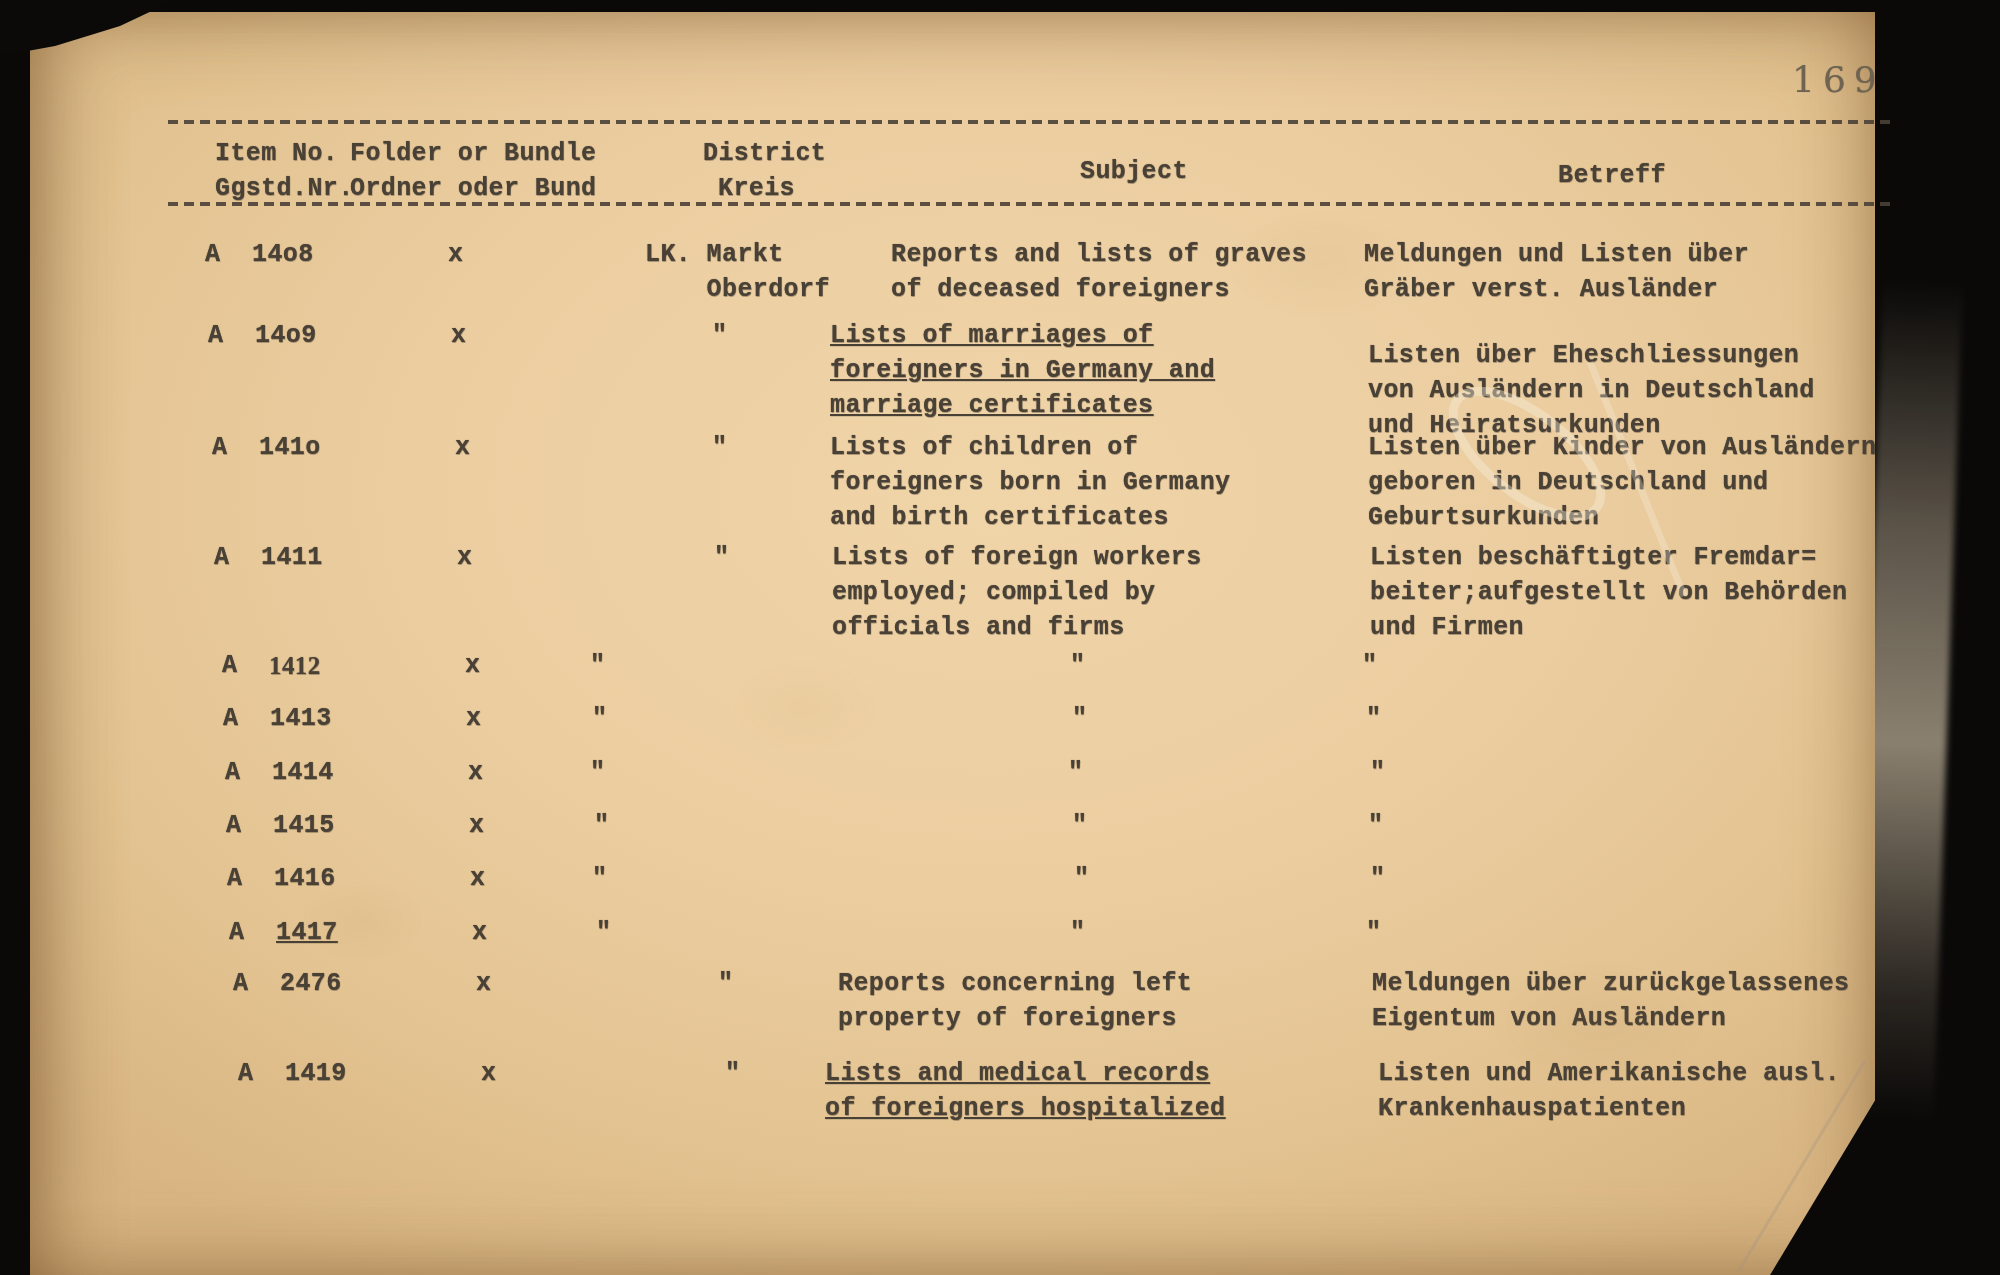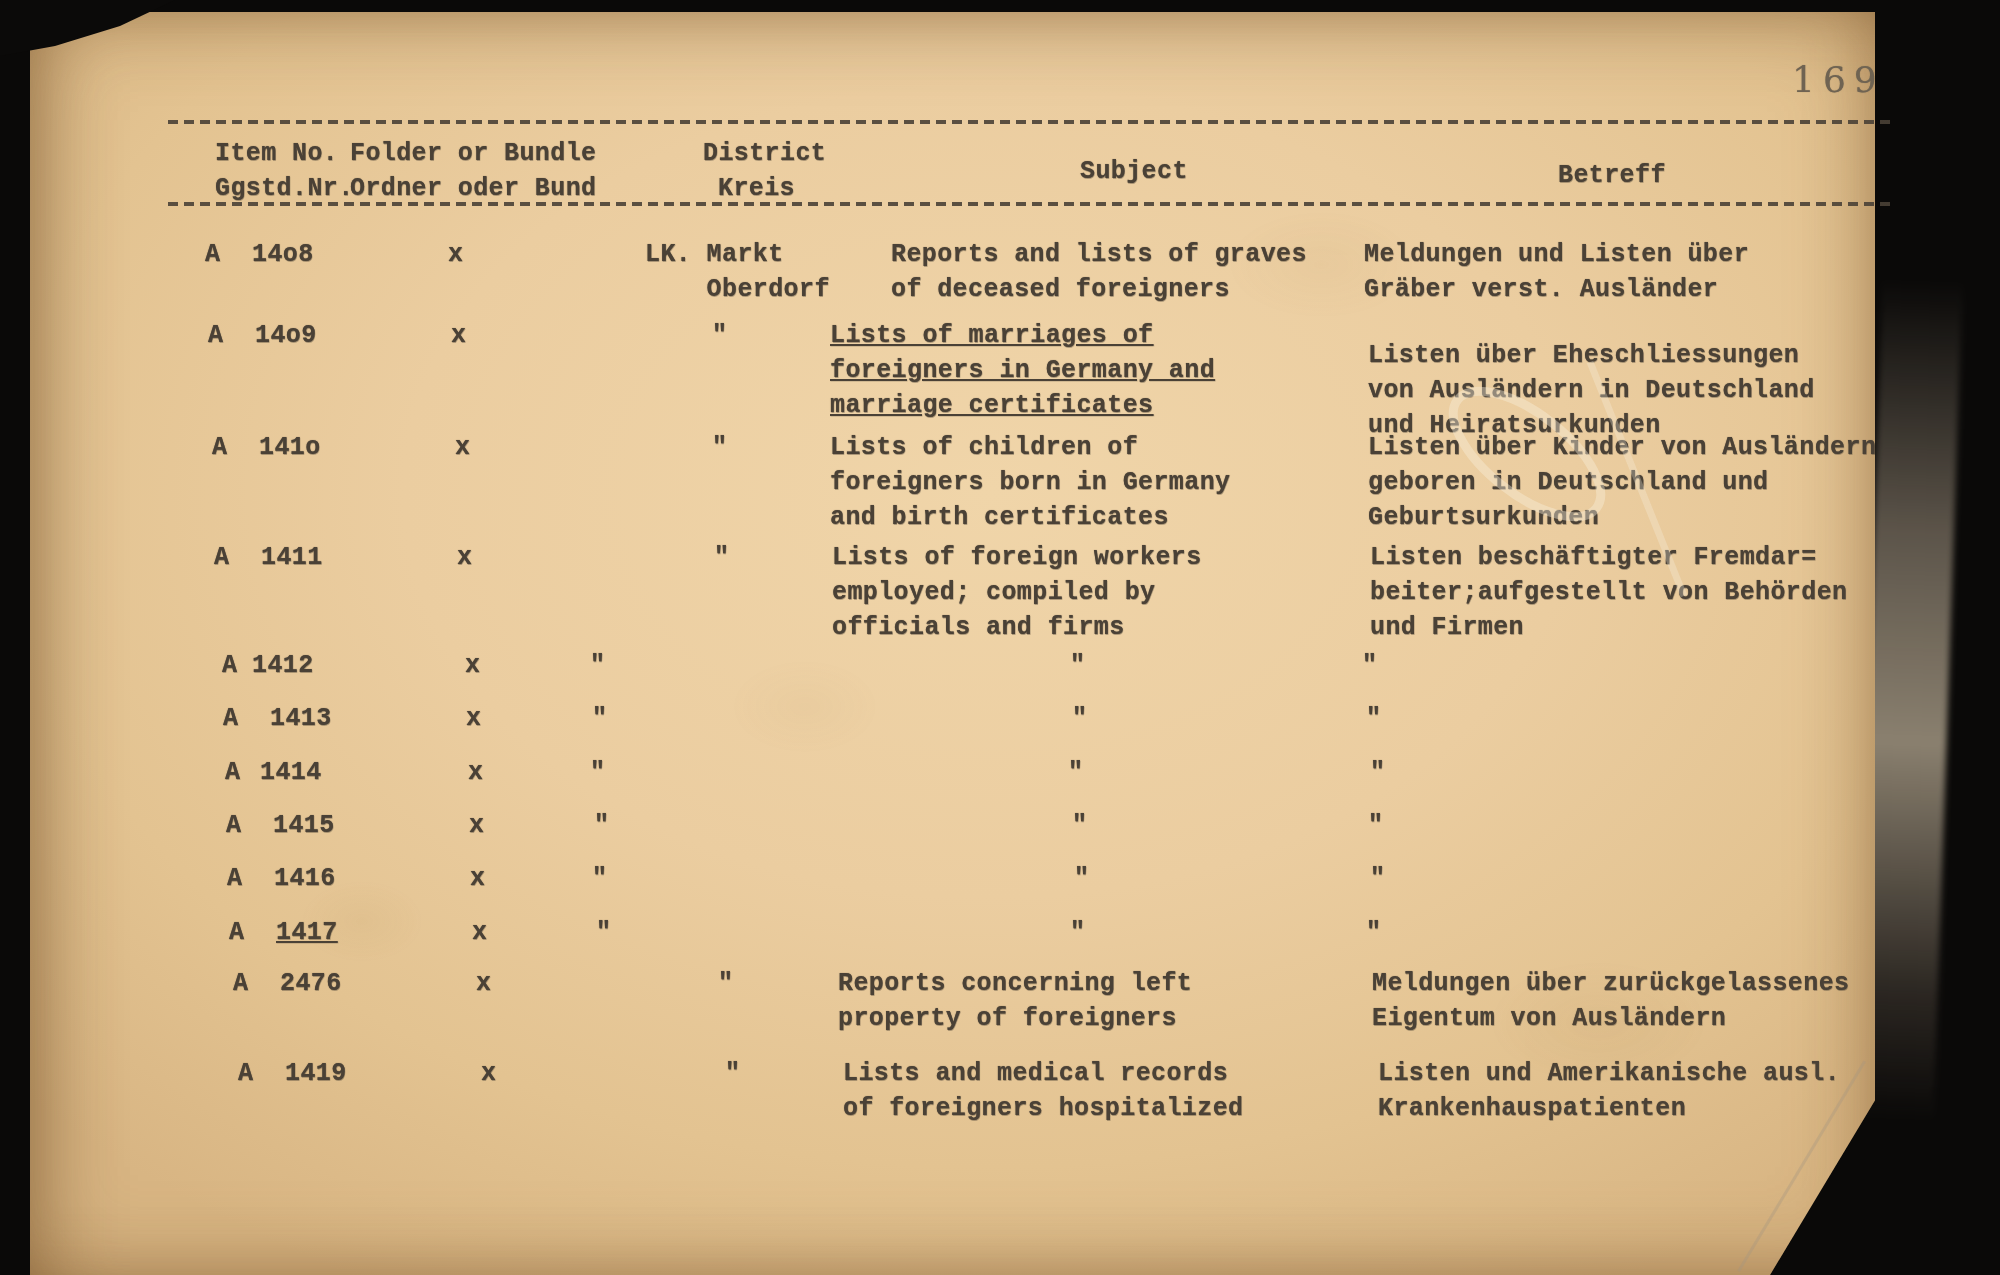--- a/index.html
+++ b/index.html
@@ -112,37 +112,37 @@
           <div class="cell" style="left: 684px;">"</div>
           <div class="cell" style="left: 802px;">Lists of foreign workers
 employed; compiled by
 officials and firms</div>
           <div class="cell" style="left: 1340px;">Listen beschäftigter Fremdar=
 beiter;aufgestellt von Behörden
 und Firmen</div>
         </div>
         <div class="row" style="top: 636px;">
           <div class="cell" style="left: 192px;">A</div>
-          <div class="cell" style="left: 222px;">1412</div>
+          <div class="cell" style="left: 239px; font-family: Liberation Serif, serif;">1412</div>
           <div class="cell" style="left: 435px;">x</div>
           <div class="cell" style="left: 560px;">"</div>
           <div class="cell" style="left: 1040px;">"</div>
           <div class="cell" style="left: 1332px;">"</div>
         </div>
         <div class="row" style="top: 689px;">
           <div class="cell" style="left: 193px;">A</div>
           <div class="cell" style="left: 240px;">1413</div>
           <div class="cell" style="left: 436px;">x</div>
           <div class="cell" style="left: 562px;">"</div>
           <div class="cell" style="left: 1042px;">"</div>
           <div class="cell" style="left: 1336px;">"</div>
         </div>
         <div class="row" style="top: 743px;">
           <div class="cell" style="left: 195px;">A</div>
-          <div class="cell" style="left: 230px;">1414</div>
+          <div class="cell" style="left: 242px;">1414</div>
           <div class="cell" style="left: 438px;">x</div>
           <div class="cell" style="left: 560px;">"</div>
           <div class="cell" style="left: 1038px;">"</div>
           <div class="cell" style="left: 1340px;">"</div>
         </div>
         <div class="row" style="top: 796px;">
           <div class="cell" style="left: 196px;">A</div>
           <div class="cell" style="left: 243px;">1415</div>
           <div class="cell" style="left: 439px;">x</div>
           <div class="cell" style="left: 564px;">"</div>
@@ -173,21 +173,21 @@
           <div class="cell" style="left: 808px;">Reports concerning left
 property of foreigners</div>
           <div class="cell" style="left: 1342px;">Meldungen über zurückgelassenes
 Eigentum von Ausländern</div>
         </div>
         <div class="row" style="top: 1044px;">
           <div class="cell" style="left: 208px;">A</div>
           <div class="cell" style="left: 255px;">1419</div>
           <div class="cell" style="left: 451px;">x</div>
           <div class="cell" style="left: 695px;">"</div>
-          <div class="cell" style="left: 813px;">Lists and medical records
+          <div class="cell" style="left: 795px; text-decoration: underline;">Lists and medical records
 of foreigners hospitalized</div>
           <div class="cell" style="left: 1348px;">Listen und Amerikanische ausl.
 Krankenhauspatienten</div>
         </div>
       </div>
 
     <svg class="shine" width="300" height="340">
       <ellipse cx="105" cy="120" rx="88" ry="40" fill="none" stroke="rgba(248,238,218,.42)" stroke-width="9" transform="rotate(38 105 120)"></ellipse>
       <line x1="168" y1="28" x2="262" y2="262" stroke="rgba(250,242,226,.30)" stroke-width="7"></line>
     </svg>

